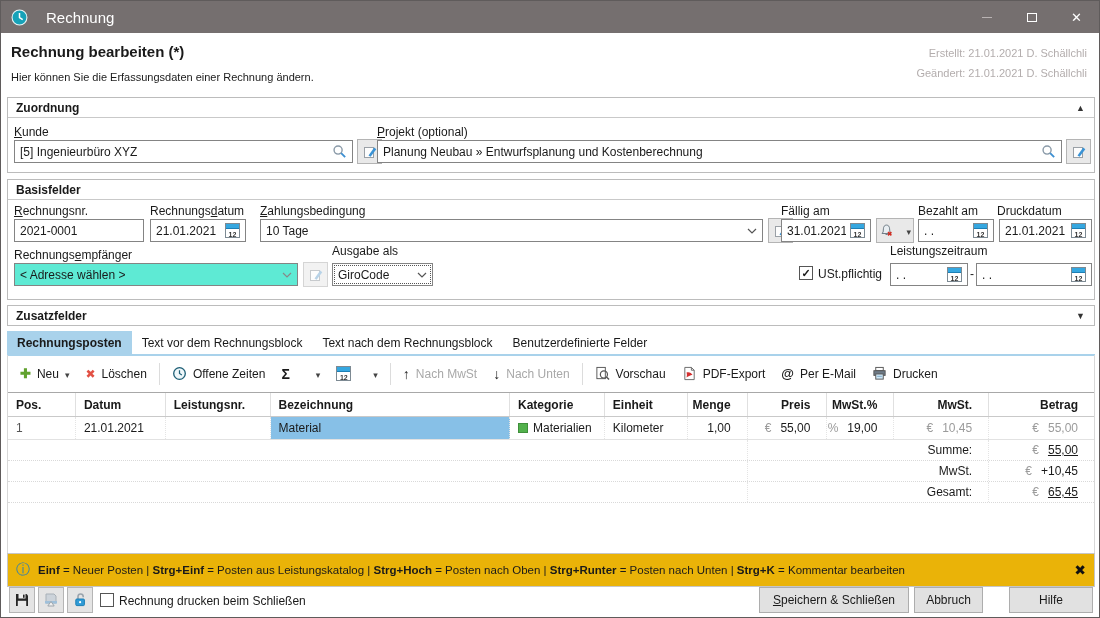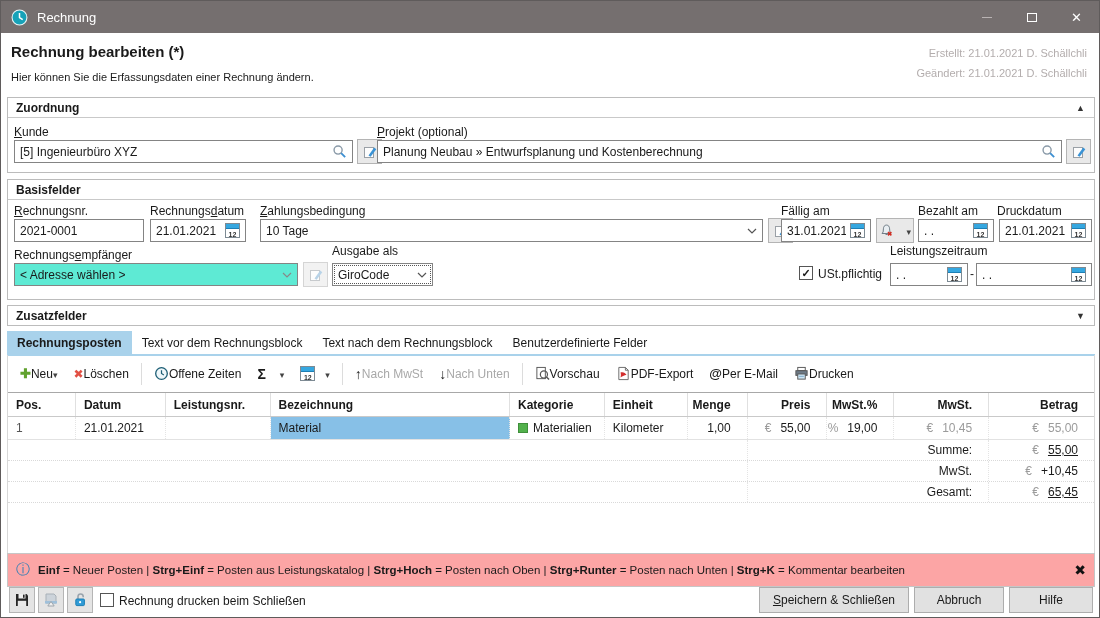--- a/index.html
+++ b/index.html
@@ -2,21 +2,21 @@
 <html><head>
 <meta charset="utf-8">
 <style>
   *{box-sizing:border-box;margin:0;padding:0}
   body{font-family:"Liberation Sans",sans-serif;font-size:12px;color:#1a1a1a;background:#fff}
   .window{position:relative;width:1100px;height:618px;border:1px solid #5f5b5b;background:#fff;overflow:hidden}
 
   
   .titlebar{position:absolute;left:0;top:0;width:100%;height:32px;background:#756f6f;display:flex;align-items:center;color:#fff}
   .tb-icon{margin-left:10px;display:flex}
-  .tb-title{margin-left:9px;font-size:13px}
+  .tb-title{margin-left:18px;font-size:15px}
   .tb-controls{margin-left:auto;display:flex;height:100%}
   .tb-btn{width:45px;display:flex;align-items:center;justify-content:center}
   .min-dash{width:10px;height:1px;background:#b9b3b3;display:inline-block}
   .max-box{width:10px;height:9px;border:1px solid #fff;display:inline-block}
   .i-winclose::before{content:"✕";font-size:13px;color:#fff}
 
   
   .page-title{position:absolute;left:10px;top:42px;font-size:15px;font-weight:bold}
   .page-sub{position:absolute;left:10px;top:70px;font-size:11px}
   .meta-created{position:absolute;right:12px;top:46px;font-size:11px;color:#b3adad}
@@ -49,21 +49,21 @@
 
   
   .tabs{position:absolute;left:6px;top:330px;height:23px;display:flex}
   .tab{padding:0 10px;display:flex;align-items:center;font-size:12px}
   .tab.active{background:#a9d2eb;font-weight:bold}
   .tab-underline{position:absolute;left:6px;top:353px;width:1088px;height:2px;background:#a9d2eb}
 
   
   .content-panel{position:absolute;left:6px;top:354px;width:1088px;height:198px;border-left:1px solid #d8d8d8;border-right:1px solid #d8d8d8}
   .toolbar{height:38px;display:flex;align-items:center;border-bottom:1px solid #a8a8a8;padding-left:4px}
-  .tbtn{display:flex;align-items:center;padding:0 8px;font-size:12px;white-space:nowrap}
+  .tbtn{display:flex;align-items:center;gap:6px;padding:0 8px;font-size:12px;white-space:nowrap}
   .tbtn .dis{color:#a8a8a8}
   .tsep{width:1px;height:22px;background:#dcdcdc;margin:0 4px}
   .i-plus::before{content:"✚";color:#61a22f;font-weight:bold;font-size:13px}
   .i-del::before{content:"✖";color:#e25044;font-size:12px}
   .i-sigma::before{content:"Σ";font-weight:bold;font-size:14px}
   .i-dd::before{content:"▾";font-size:9px;color:#444}
   .i-up::before{content:"↑";font-weight:bold;font-size:14px}
   .i-down::before{content:"↓";font-weight:bold;font-size:14px}
   .i-at::before{content:"@";font-weight:bold;font-size:13px}
 
@@ -80,21 +80,21 @@
   .c-spacer{width:741px}.c-sumlabel{width:242px}
   .hl-cell{background:#87c0e7}
   .sym{color:#9b9b9b;margin-right:9px}
   .gray{color:#9b9b9b}
   .posnum{color:#555}
   .swatch{width:10px;height:10px;background:#52b14c;border:1px solid #3f8f3b;margin-right:5px;flex:none}
   .u-line{text-decoration:underline}
   .bold{font-weight:normal}
 
   
-  .hintbox{position:absolute;left:6px;top:552px;width:1088px;height:24px;border:1px solid #c6c6c6;display:flex;align-items:center;font-size:11.5px;background:#fca5a5;padding:16px 8px}
+  .hintbox{position:absolute;left:6px;top:552px;width:1088px;height:24px;border:1px solid #c6c6c6;display:flex;align-items:center;font-size:11.5px;background:#eab308;padding:16px 8px}
   .i-info::before{content:"ⓘ";color:#2a7db5;font-size:14px}
   .hint-text{margin-left:8px;white-space:nowrap}
   .i-close-hint{margin-left:auto}
   .i-close-hint::before{content:"✖";font-size:14px;color:#111}
 
   
   .fbtn-icon{position:absolute;width:26px;height:26px;background:#e4e4e4;border:1px solid #b5b5b5;display:flex;align-items:center;justify-content:center}
   .footer-btn{position:absolute;height:26px;background:#e1e1e1;border:1px solid #adadad;display:flex;align-items:center;justify-content:center;font-size:12px}
   .flabel-footer{position:absolute;font-size:12px}
   svg{display:block}
@@ -440,16 +440,16 @@
         <rect x="3.8" y="7" width="8.6" height="6.6" rx="1" fill="#2f9bd6" stroke="#1d7fb5"></rect>
         <circle cx="8.1" cy="10.2" r="1.1" fill="#fff"></circle>
       </svg>
   </div>
   <span class="cb" style="left:99px;top:592px"></span>
   <span class="flabel-footer" style="left:118px;top:593px">Rechnung drucken beim Schließen</span>
 
   <div class="footer-btn" style="left:758px;top:586px;width:150px">
       <span><u>S</u><span>peichern &amp; Schließen</span></span>
     </div>
-  <div class="footer-btn" style="left:913px;top:586px;width:90px">Abbruch</div>
+  <div class="footer-btn" style="left:913px;top:586px;width:69px">Abbruch</div>
   <div class="footer-btn" style="left:1008px;top:586px;width:84px">Hilfe</div>
 
 </div>
 
 </body></html>

